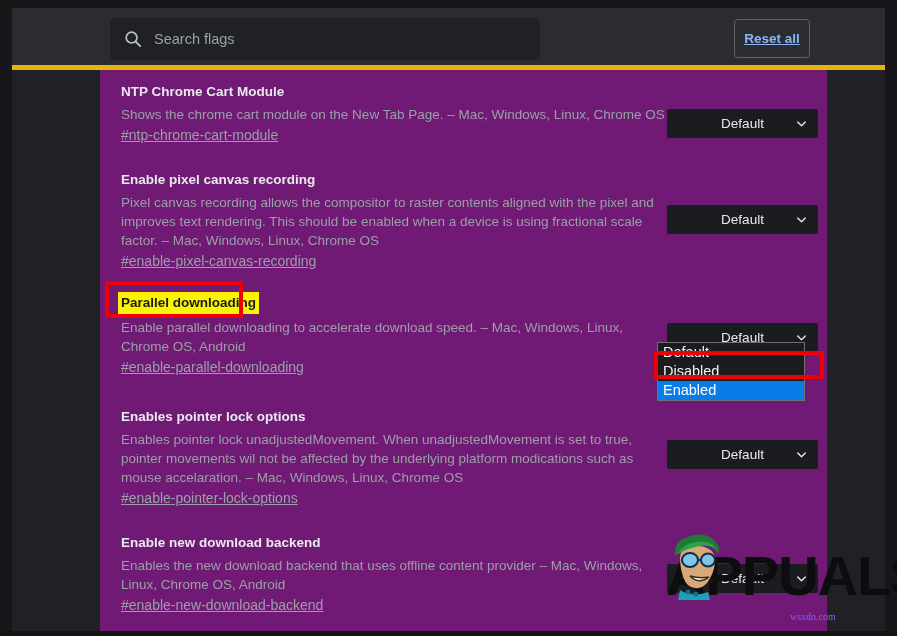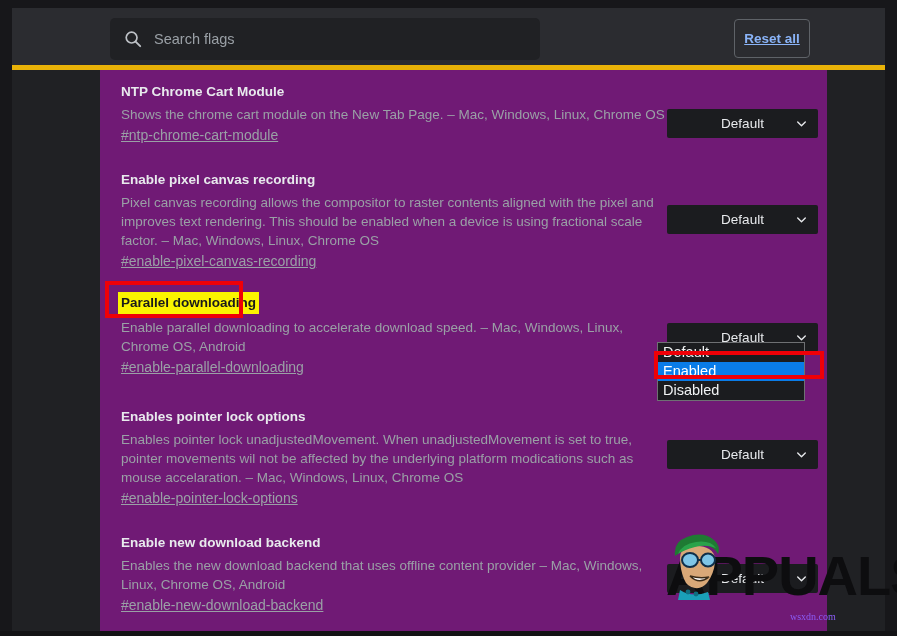--- a/index.html
+++ b/index.html
@@ -378,22 +378,22 @@
           </div>
         </div>
 
       </div>
     </div>
 
   </div>
 
   <div class="dropdown-list">
     <div class="dropdown-item">Default</div>
+    <div class="dropdown-item">Disabled</div>
     <div class="dropdown-item selected">Enabled</div>
-    <div class="dropdown-item">Disabled</div>
   </div>
 
   <div class="watermark">
     <div class="wm-text">APPUALS</div>
     <svg class="wm-avatar" viewBox="0 0 62 68">
 
       <path d="M14 26 q0 -9 9 -11 q12 -3 20 2 q7 4 6 13 q-1 12 -8 21 q-5 6 -12 5 q-8 -1 -11 -9 q-4 -10 -4 -21 z" fill="#d9a878"></path>
 
       <path d="M9 24 q-2 -14 12 -19 q16 -6 27 3 q7 6 4 14 q-3 -6 -10 -8 q-12 -3 -22 3 q-7 4 -11 7 z" fill="#1f7a33"></path>
       <path d="M12 22 q4 -10 18 -12 q14 -2 20 6 q-10 -4 -21 -1 q-11 3 -17 7 z" fill="#2aa34a"></path>

